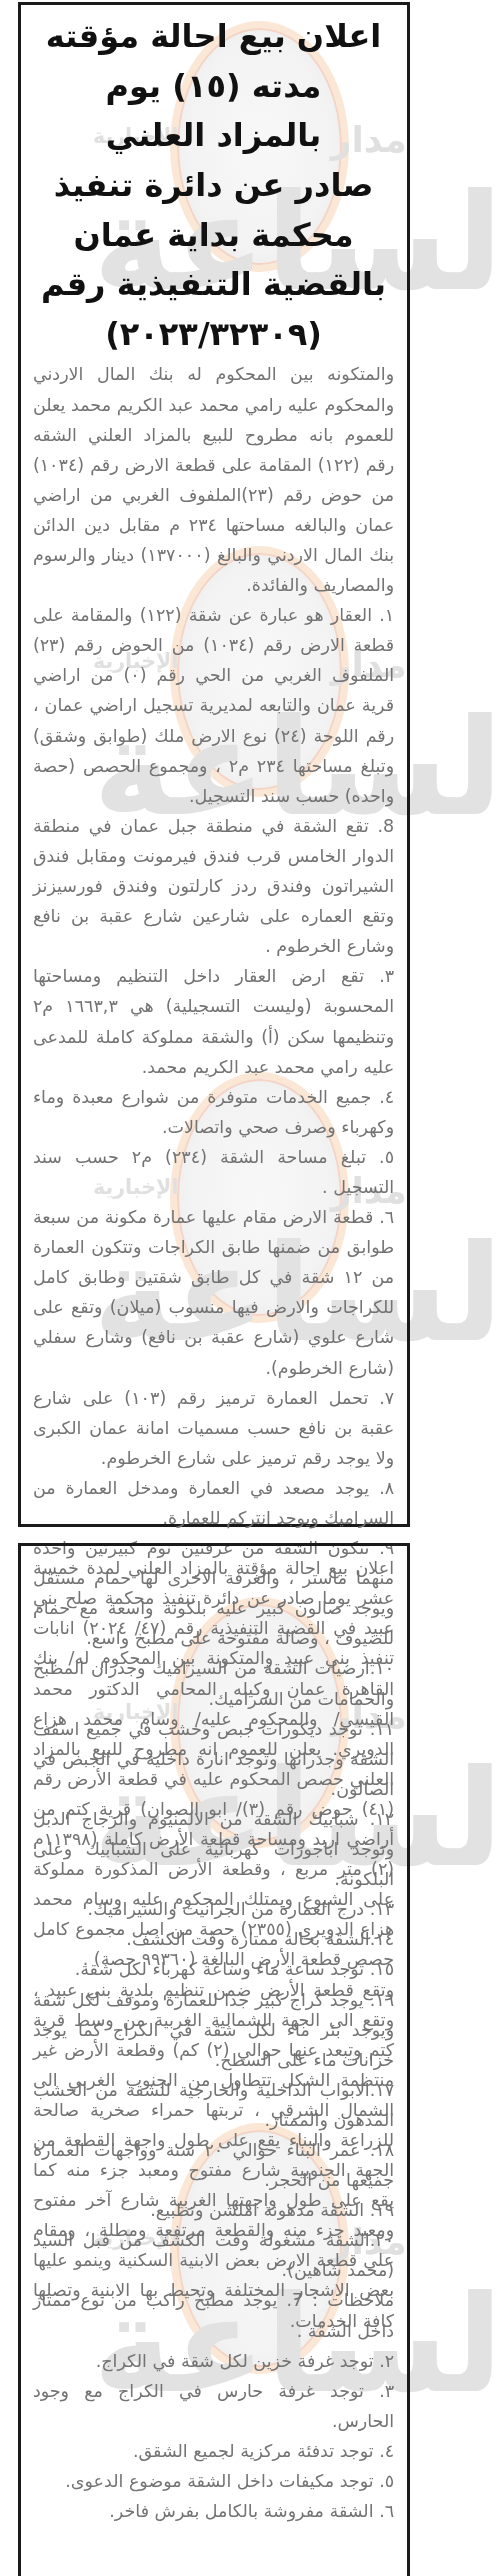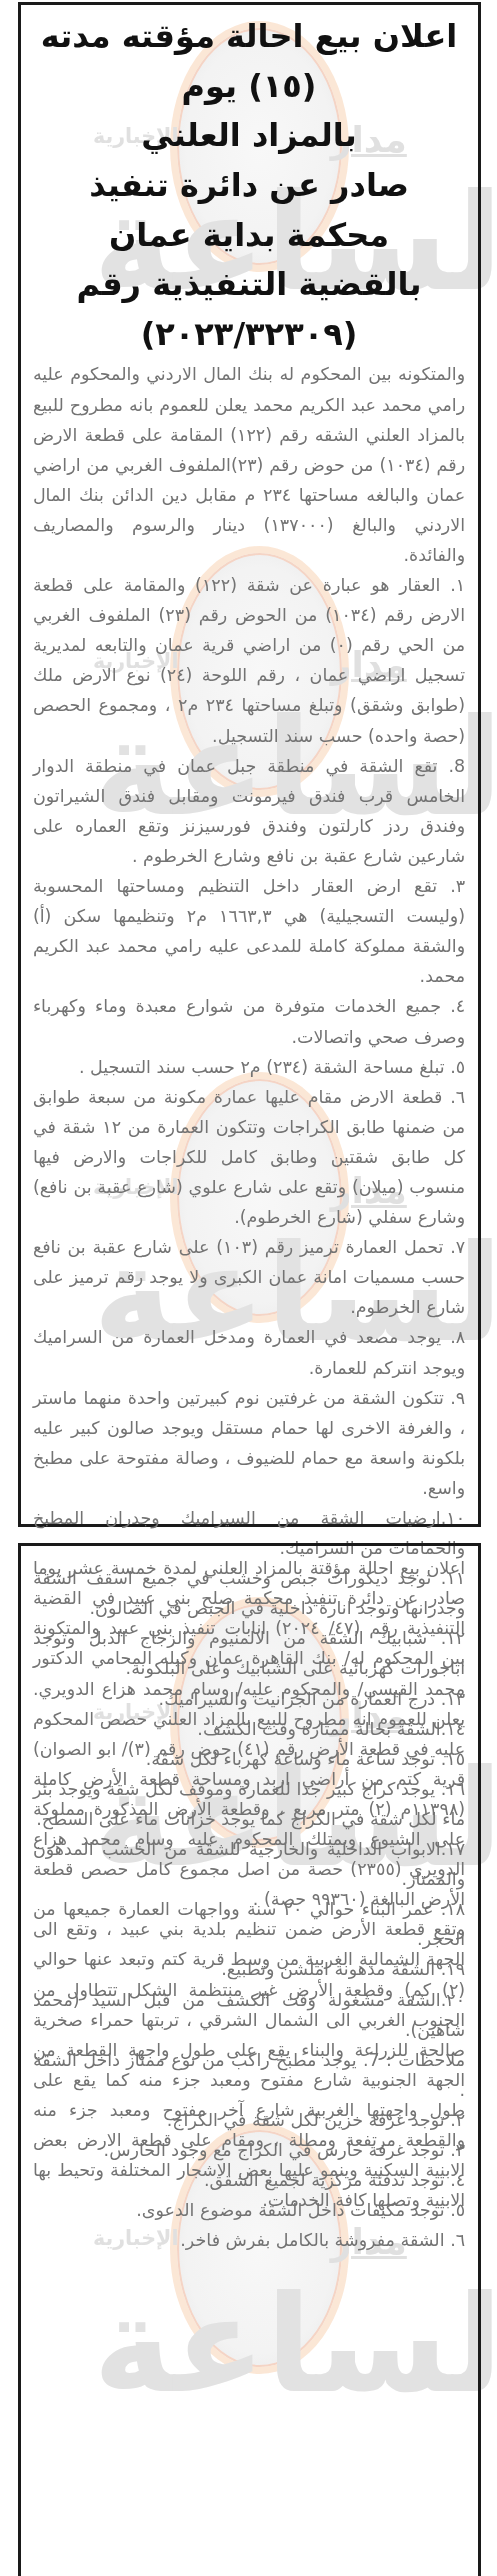--- a/index.html
+++ b/index.html
@@ -13,26 +13,26 @@
     position: absolute; left: 93px; width: 319px; height: 361px;
   }
   .wm .clock {
     position: absolute; left: 77px; top: 0; width: 165px; height: 237px;
     border-radius: 50%;
     background: radial-gradient(ellipse at center, #f7f7f7 0%, #f2f2f2 60%, #eee 70%);
     border: 7.2px solid #fbe3cf;
     box-shadow: inset 0 0 0 2.1px #f4cdbb;
     opacity: 0.85;
   }
-  .wm .brand-top { position: absolute; right: 5.2px; top: 98px; font-size: 36px; font-weight: bold; color: #e0e0e0; text-decoration: underline; }
+  .wm .brand-top { position: absolute; right: 5.2px; top: 98px; font-size: 36px; font-weight: bold; color: #e0e0e0; }
   .wm .brand-side { position: absolute; left: 0; top: 103px; font-size: 20.6px; font-weight: bold; color: #e0e0e0; }
   .wm .brand-big { position: absolute; left: 0; right: 0; top: 155px; text-align: center; font-size: 134px; font-weight: bold; color: #e2e2e2; line-height: 1; }
 
   .ad-box {
-    position: absolute; left: 17.5px; width: 463px;
+    position: absolute; left: 17.5px; width: 392px;
     border: 3.1px solid #1a1a1a; box-sizing: border-box;
     background: transparent; z-index: 1;
     direction: rtl; text-align: justify;
     padding: 7.2px 12.4px 15.5px 12.4px;
   }
   .ad-box.box1 { top: 2.1px; height: 1525px; }
   .ad-box.box2 { top: 1543px; height: 1273px; }
 
   .headline {
     text-align: center; font-weight: bold; font-size: 32px; line-height: 1.55;

